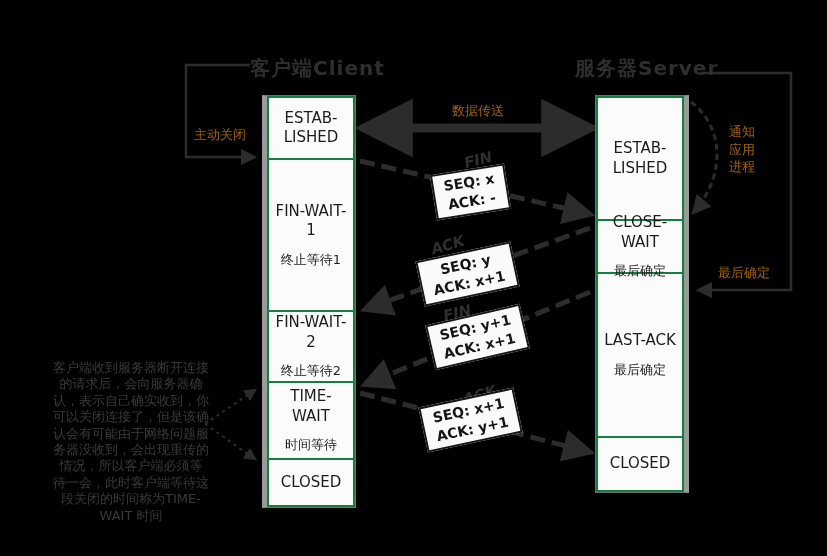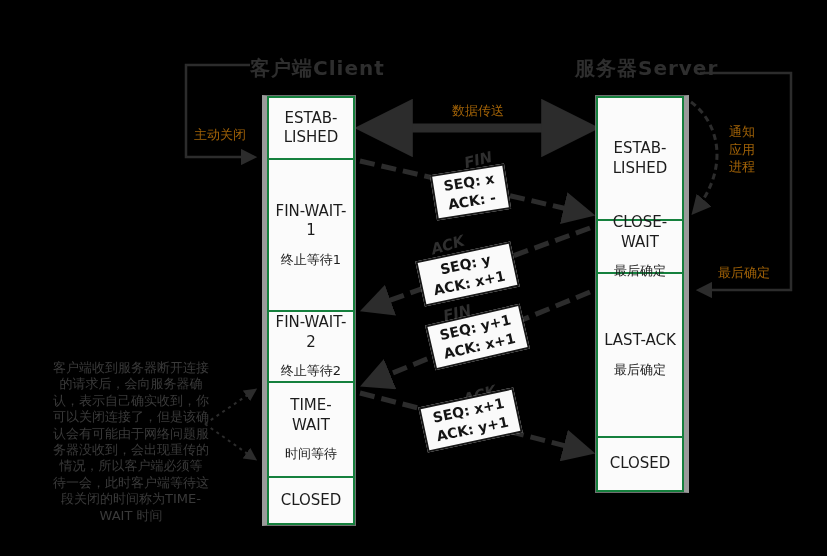--- a/index.html
+++ b/index.html
@@ -103,21 +103,21 @@
     <div class="state-box" style="height:154px">
       <div class="state-en">FIN-WAIT-
 1</div>
       <div class="state-zh">终止等待1</div>
     </div>
     <div class="state-box" style="height:73px">
       <div class="state-en">FIN-WAIT-
 2</div>
       <div class="state-zh">终止等待2</div>
     </div>
-    <div class="state-box" style="height:97px">
+    <div class="state-box" style="height:79px">
       <div class="state-en">TIME-
 WAIT</div>
       <div class="state-zh">时间等待</div>
     </div>
     <div class="state-box" style="height:49px">
       <div class="state-en">CLOSED</div>
     </div>
   </div>
 
   <div id="server-column" class="state-column">

